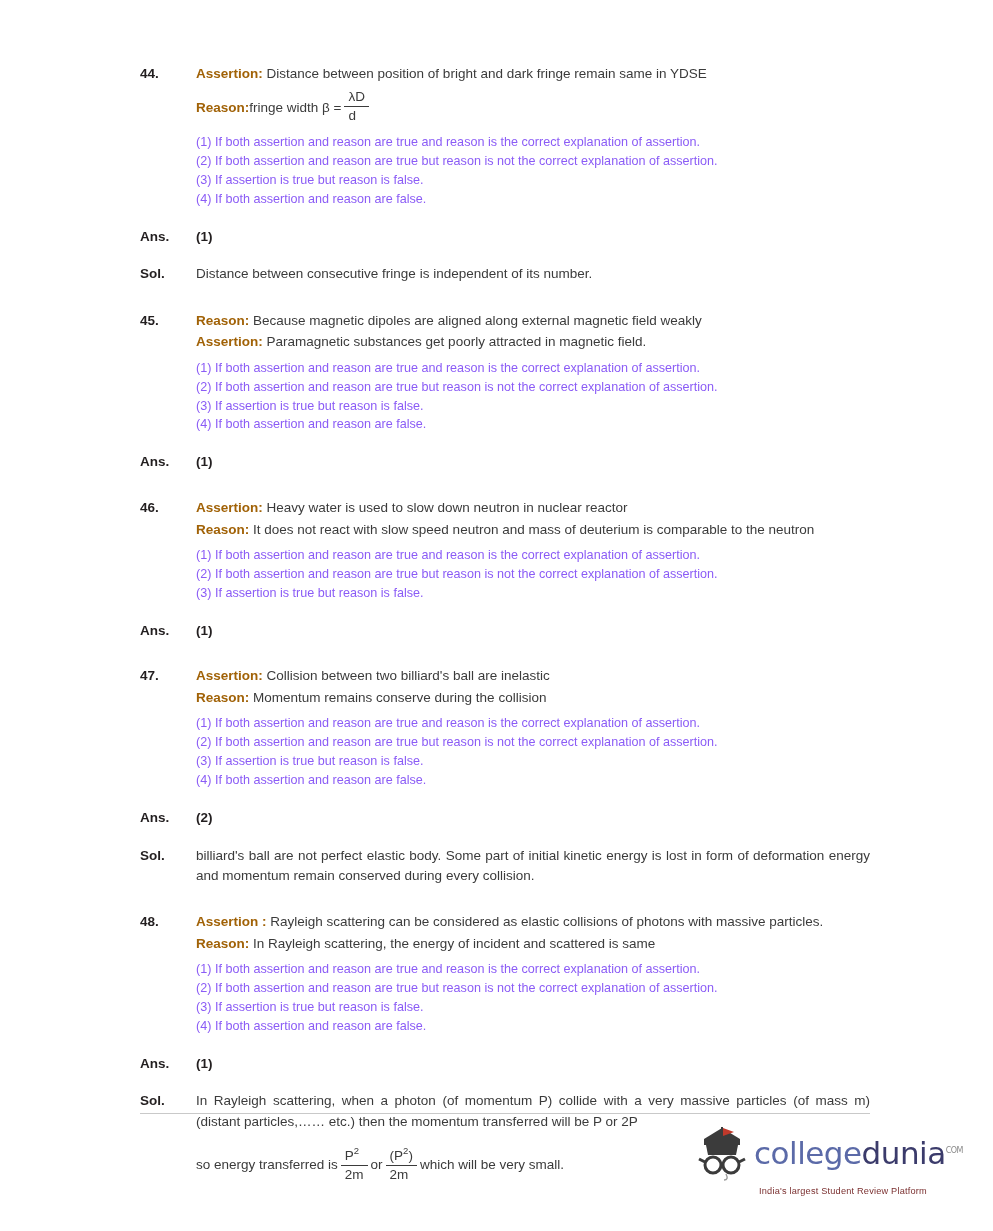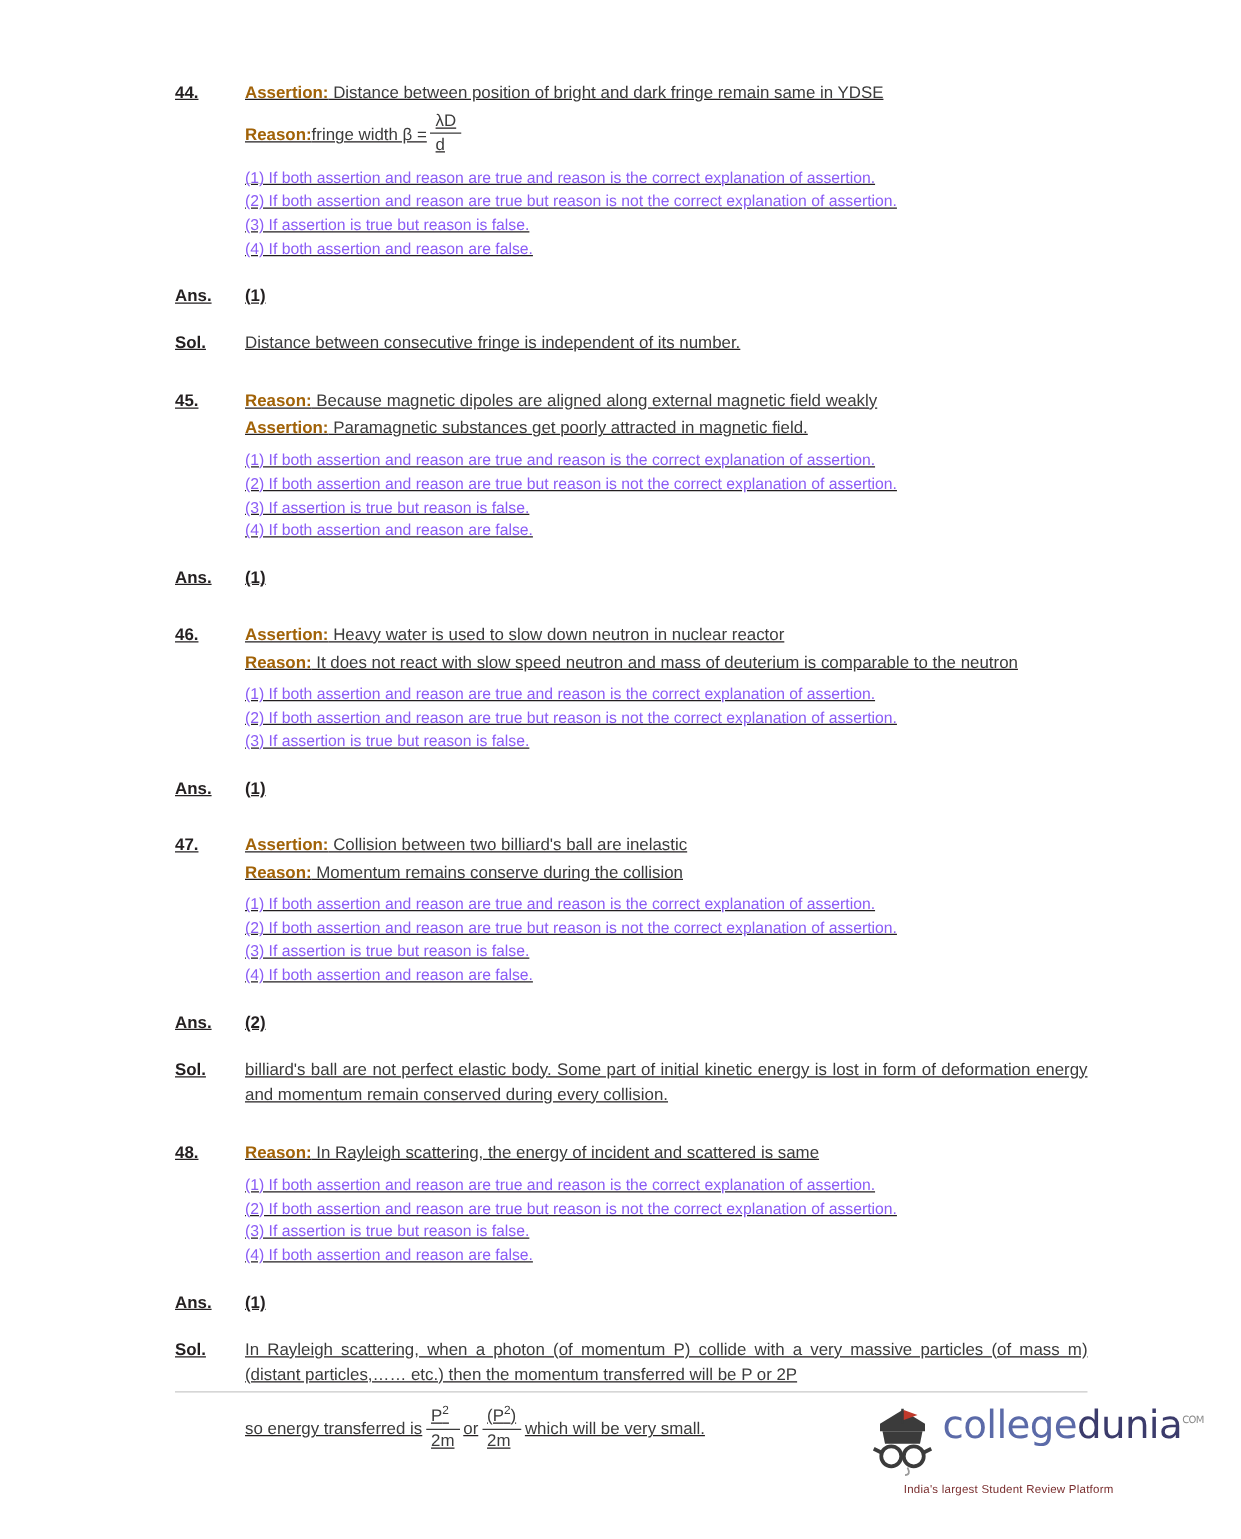--- a/index.html
+++ b/index.html
@@ -23,21 +23,20 @@
   }
   .content {
     position: absolute;
     left: 140px;
     top: 64px;
     width: 730px;
   }
   .qblock {
     position: relative;
     margin-bottom: 26px;
-    text-decoration: underline;
   }
   .row {
     position: relative;
     display: flex;
     align-items: flex-start;
   }
   .label {
     width: 56px;
     flex: 0 0 56px;
     font-weight: bold;
@@ -132,21 +131,21 @@
   }
   .footer {
     position: absolute;
     right: 30px;
     top: 1125px;
     width: 240px;
     height: 80px;
   }
   .logo-wrap {
     display: flex;
-    align-items: flex-start;
+    align-items: center;
     justify-content: flex-end;
   }
   .logo-mark {
     position: relative;
     width: 52px;
     height: 56px;
     margin-right: 6px;
   }
   .logo-text {
     font-size: 31px;
@@ -158,21 +157,21 @@
   }
   .logo-text .dark {
     color: #3b3b6b;
   }
   .logo-com {
     font-size: 8px;
     color: #8a8a8a;
     vertical-align: super;
   }
   .tagline {
-    text-align: left;
+    text-align: center;
     font-size: 9.2px;
     color: #7a2f2f;
     margin-top: 5px;
     letter-spacing: 0.2px;
   }
 </style>
 </head>
 <body>
 
 <div class="page">
@@ -283,20 +282,23 @@
       <div class="row solrow">
         <div class="label">Sol.</div>
         <div class="body solbody just">billiard's ball are not perfect elastic body. Some part of initial kinetic energy is lost in form of deformation energy and momentum remain conserved during every collision.</div>
       </div>
     </div>
 
     <div class="qblock">
       <div class="row">
         <div class="label">48.</div>
         <div class="body">
+          <div class="stmt just">
+            <b>Assertion :</b><span> Rayleigh scattering can be considered as elastic collisions of photons with massive particles.</span>
+          </div>
           <div class="stmt">
             <b>Reason:</b><span> In Rayleigh scattering, the energy of incident and scattered is same</span>
           </div>
           <div class="opts">
             <div class="opt">(1) If both assertion and reason are true and reason is the correct explanation of assertion.</div>
             <div class="opt">(2) If both assertion and reason are true but reason is not the correct explanation of assertion.</div>
             <div class="opt">(3) If assertion is true but reason is false.</div>
             <div class="opt">(4) If both assertion and reason are false.</div>
           </div>
         </div>

